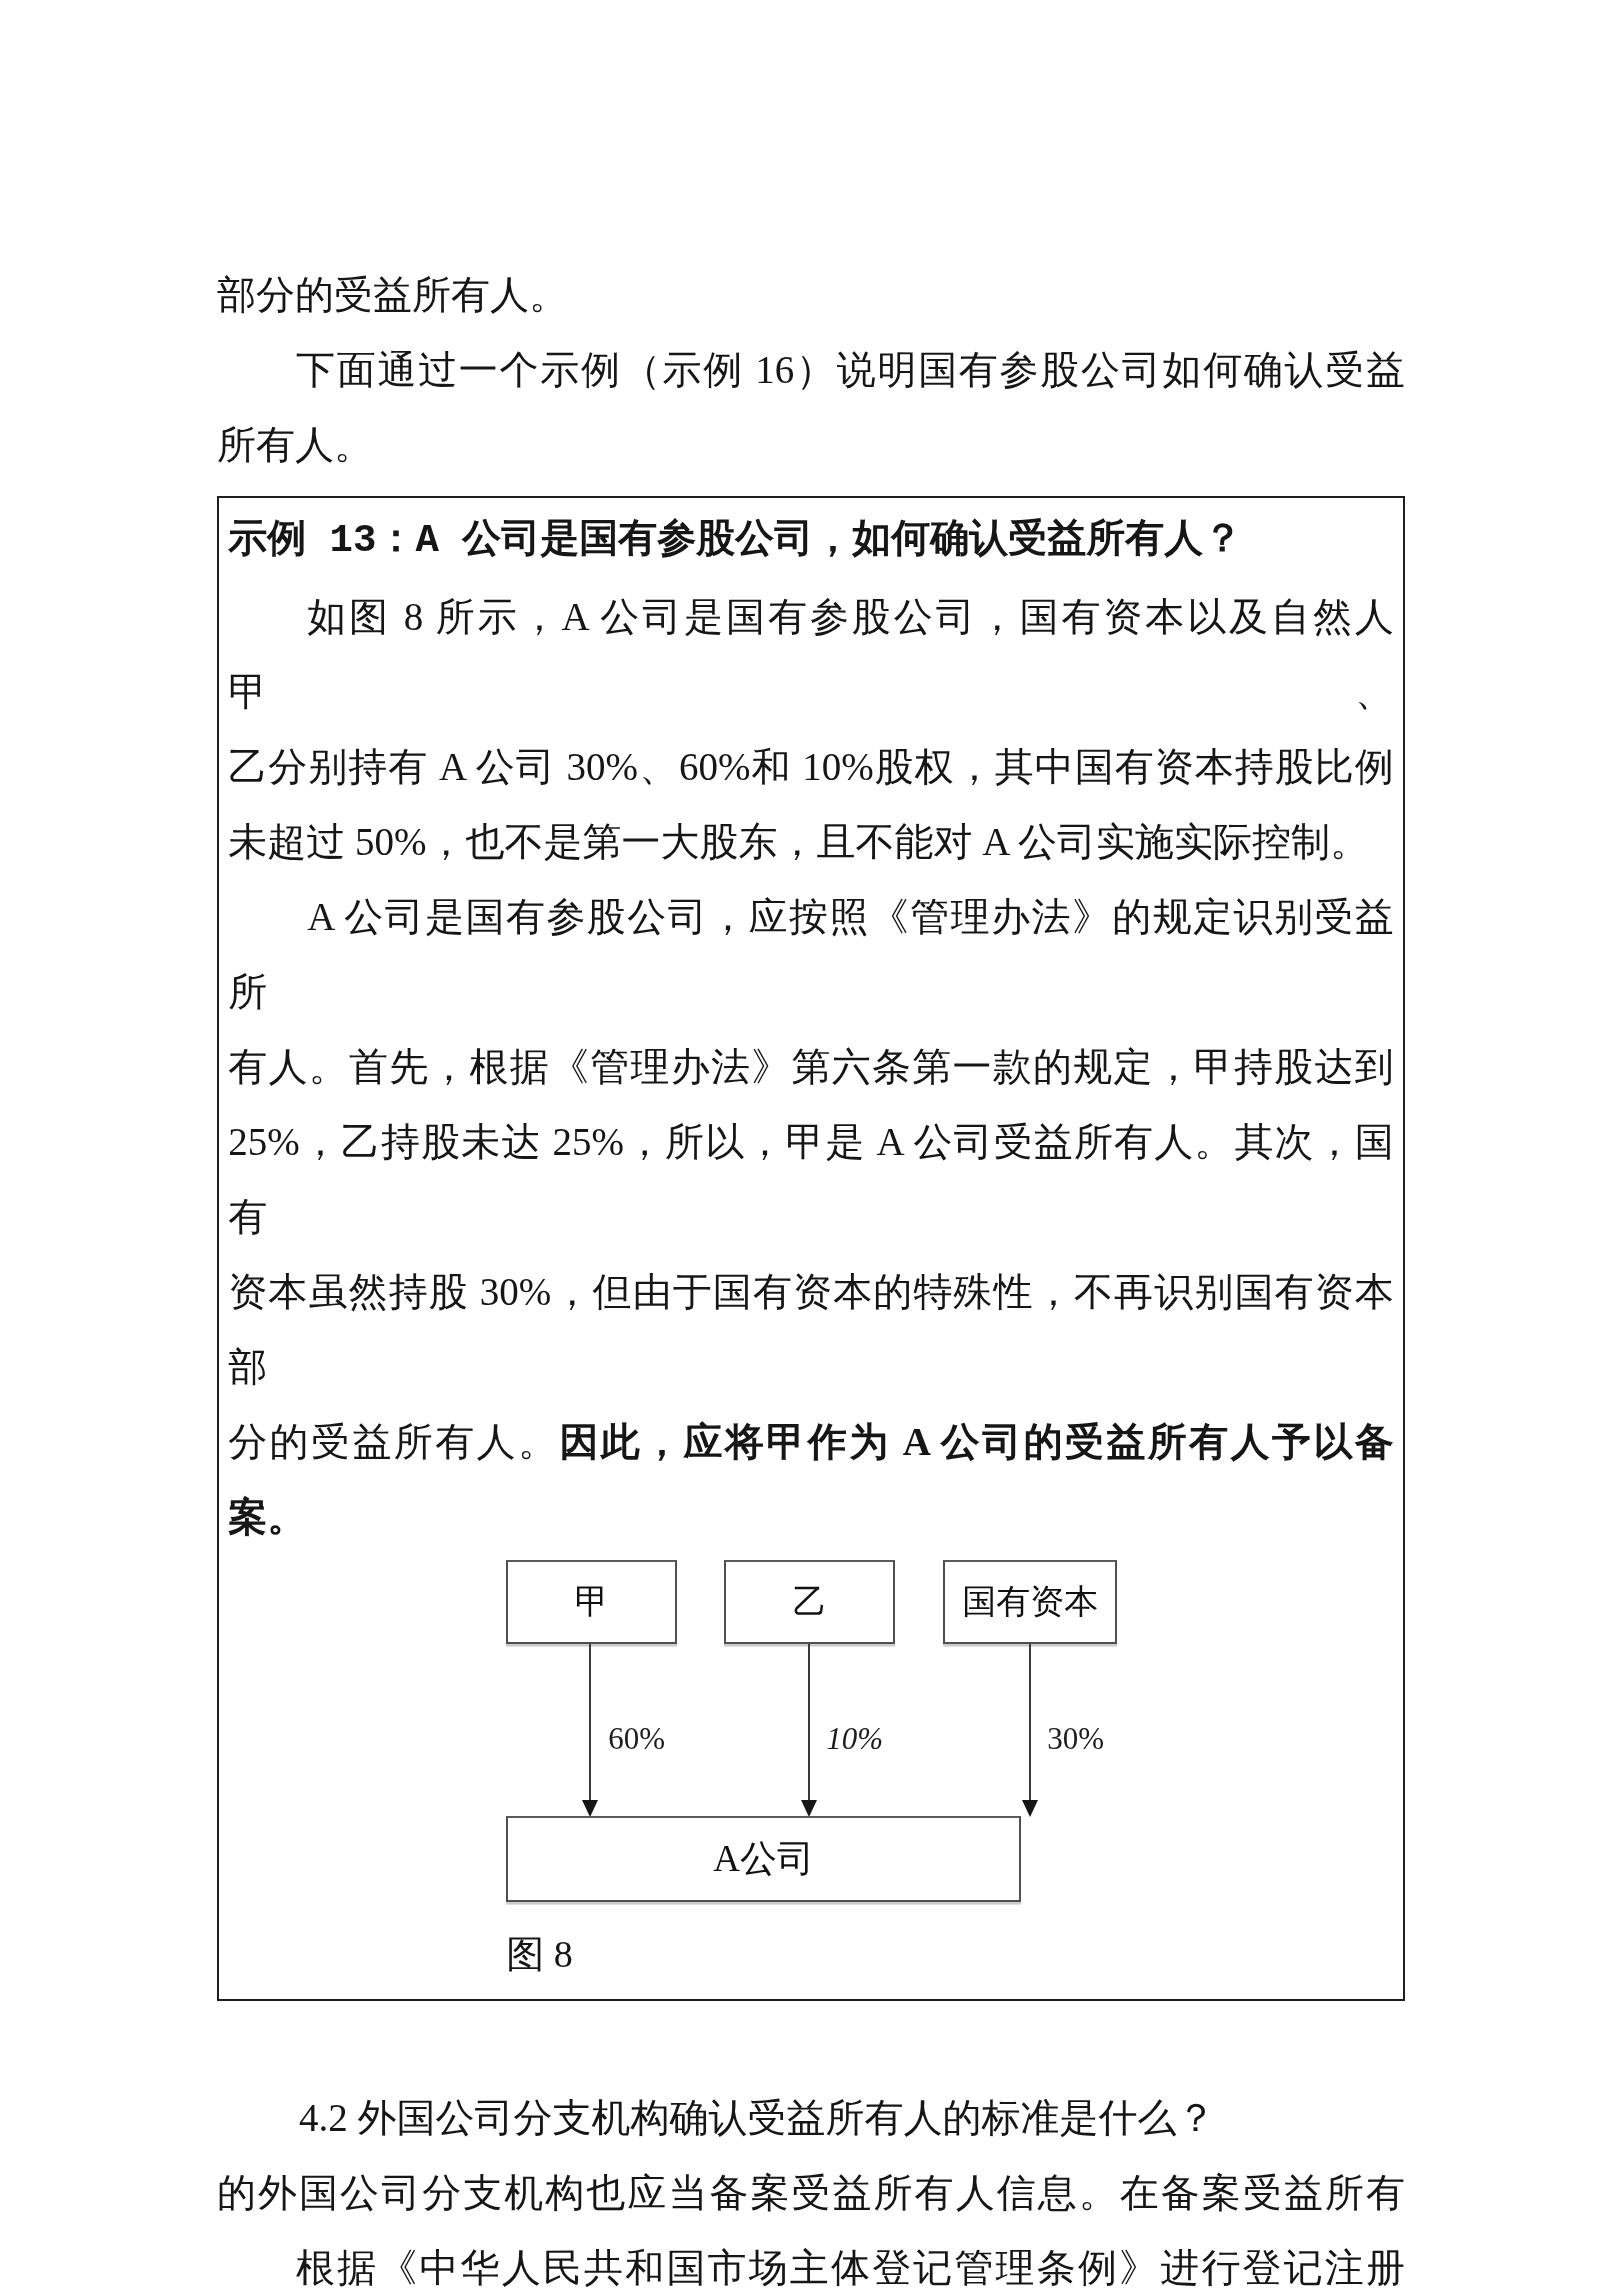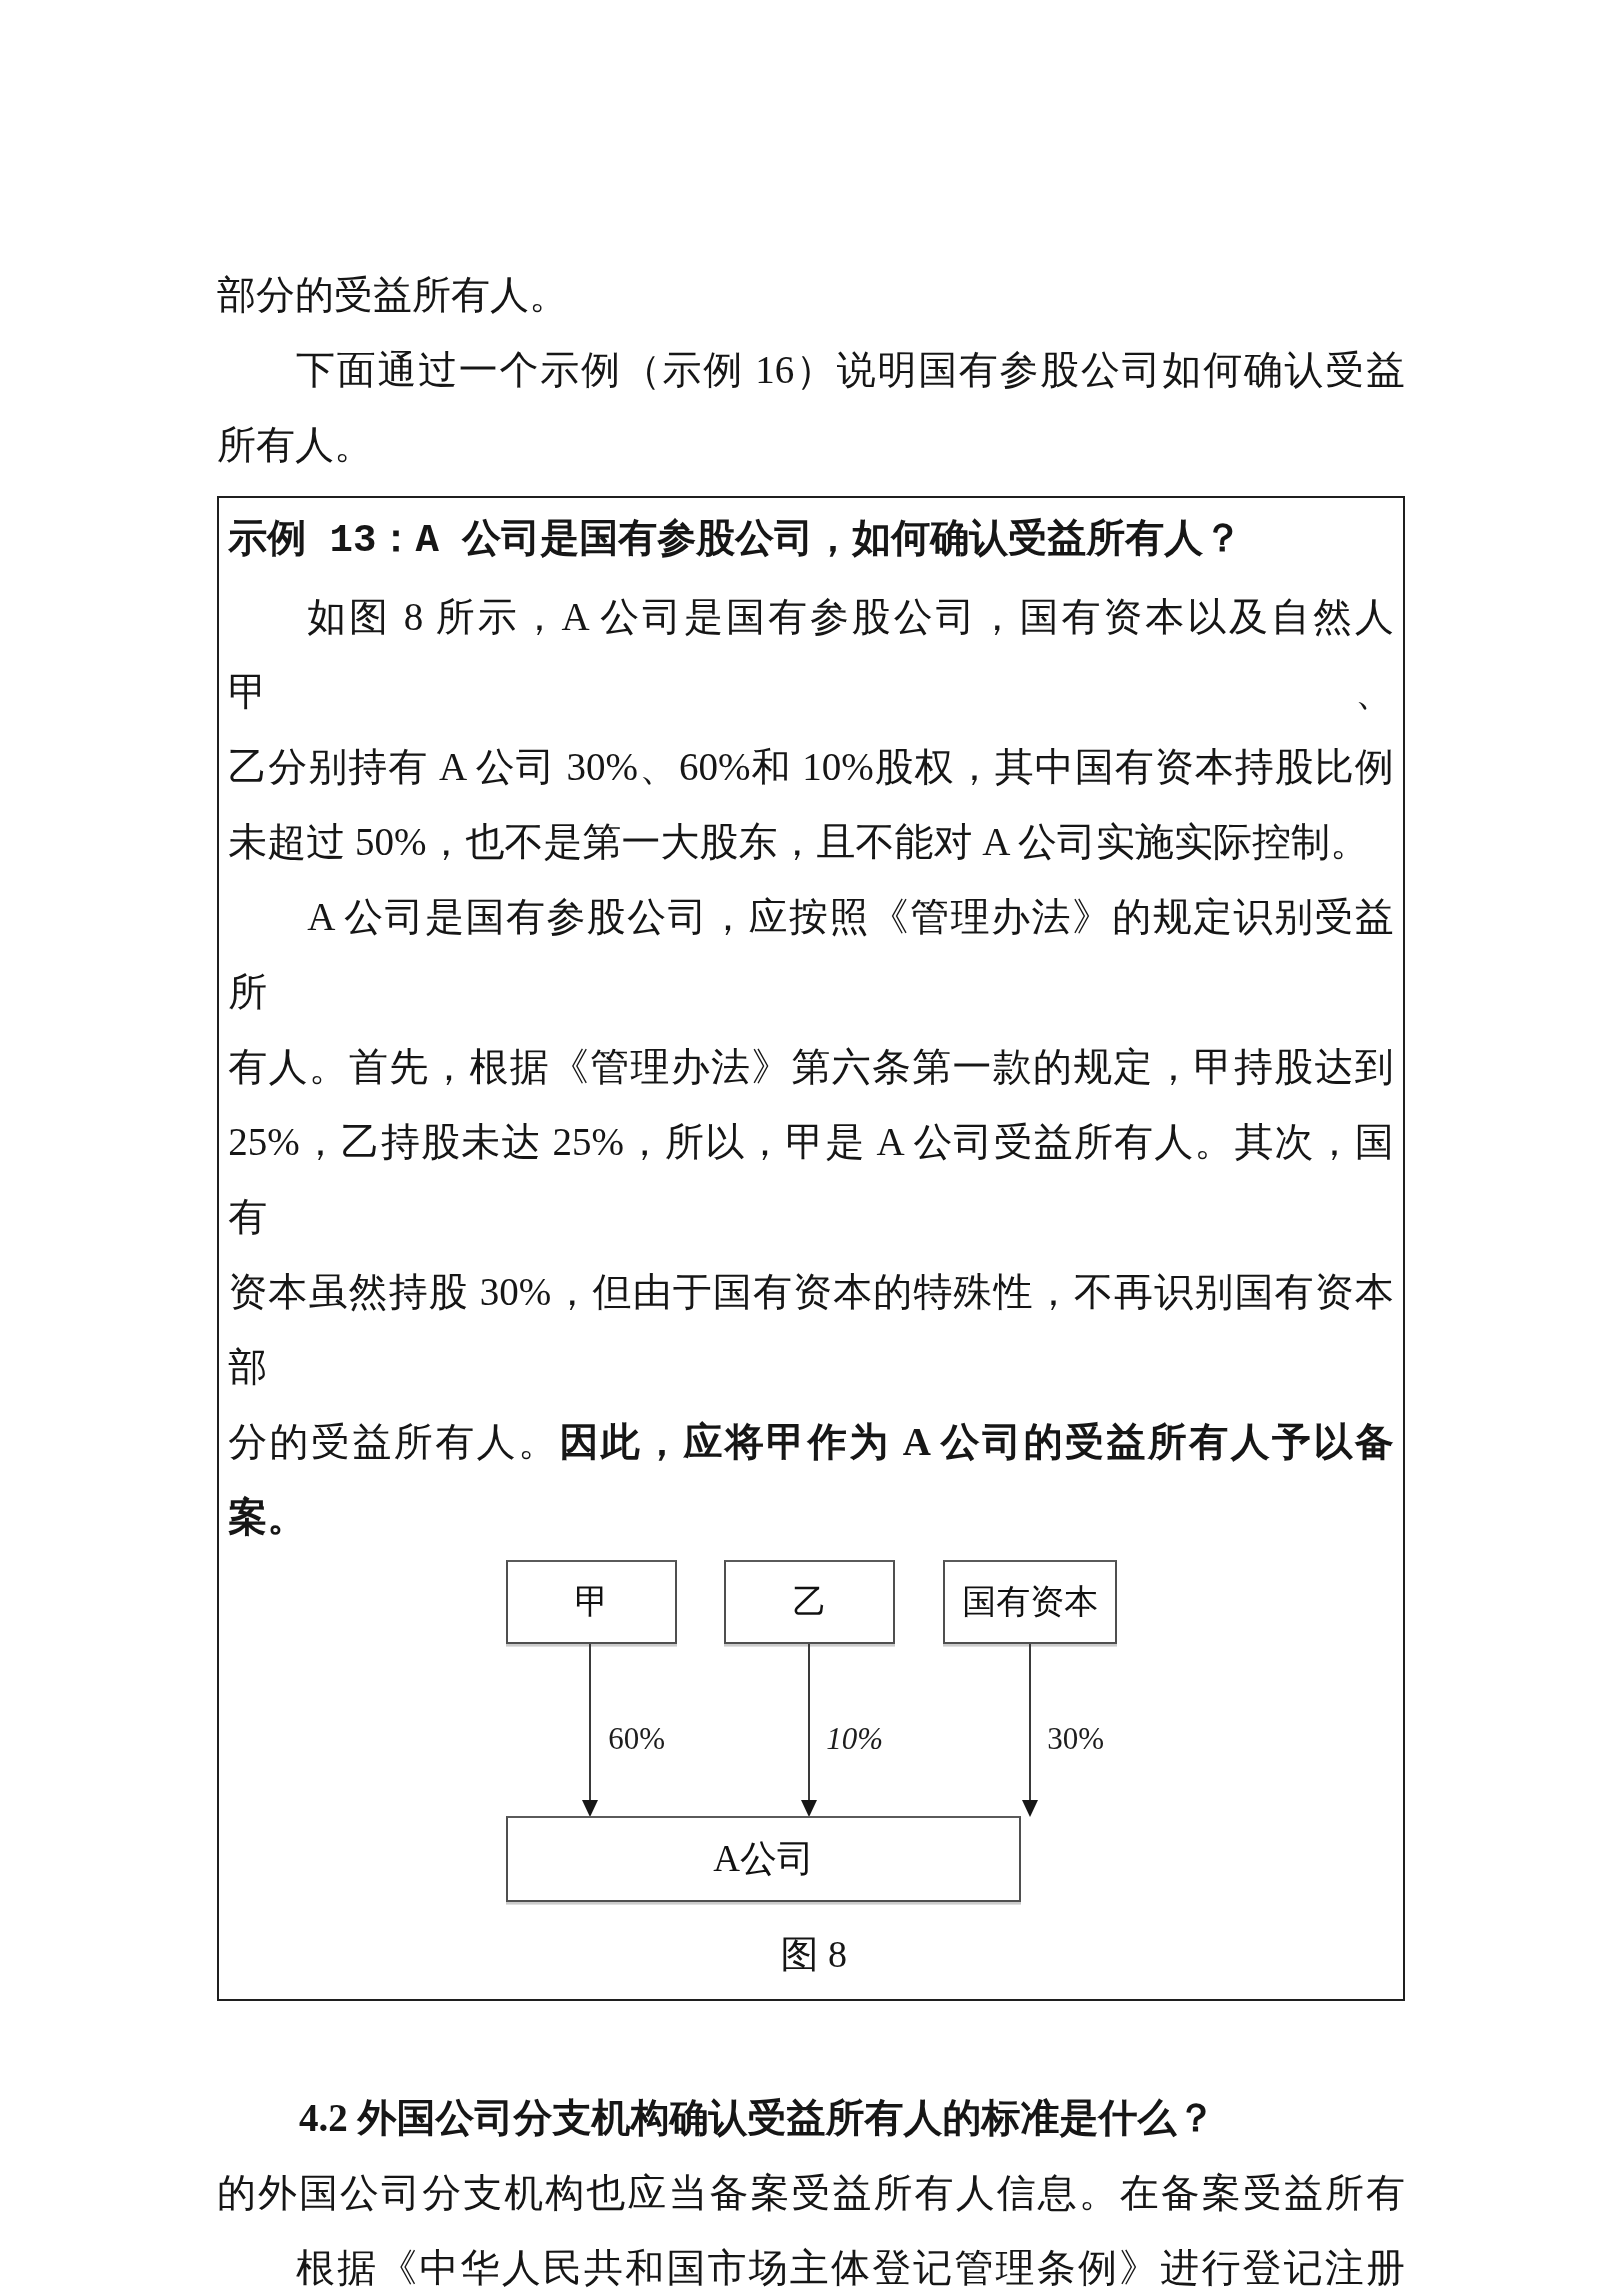--- a/index.html
+++ b/index.html
@@ -42,24 +42,24 @@
   }
   .arrow-1{left:361px;}
   .arrow-2{left:580px;}
   .arrow-3{left:801px;}
   .pct{position:absolute;top:165px;font-size:31px;color:#1d1d1d;line-height:39px;}
   .pct-1{left:380px;}
   .pct-2{left:598px;font-style:italic;}
   .pct-3{left:819px;}
   .caption{
     position:absolute;left:278px;top:374px;width:615px;
-    text-align:center;font-size:38px;line-height:52px;
+    font-size:38px;line-height:52px;
   }
   .heading{
-    font-size:39px;line-height:75px;font-weight:bold;
+    font-size:39px;line-height:75px;font-weight:normal;
     text-indent:82px;margin-top:79px;
   }
 </style>
 </head>
 <body>
 
 <div class="page">
   <div class="content">
 
     <div>

